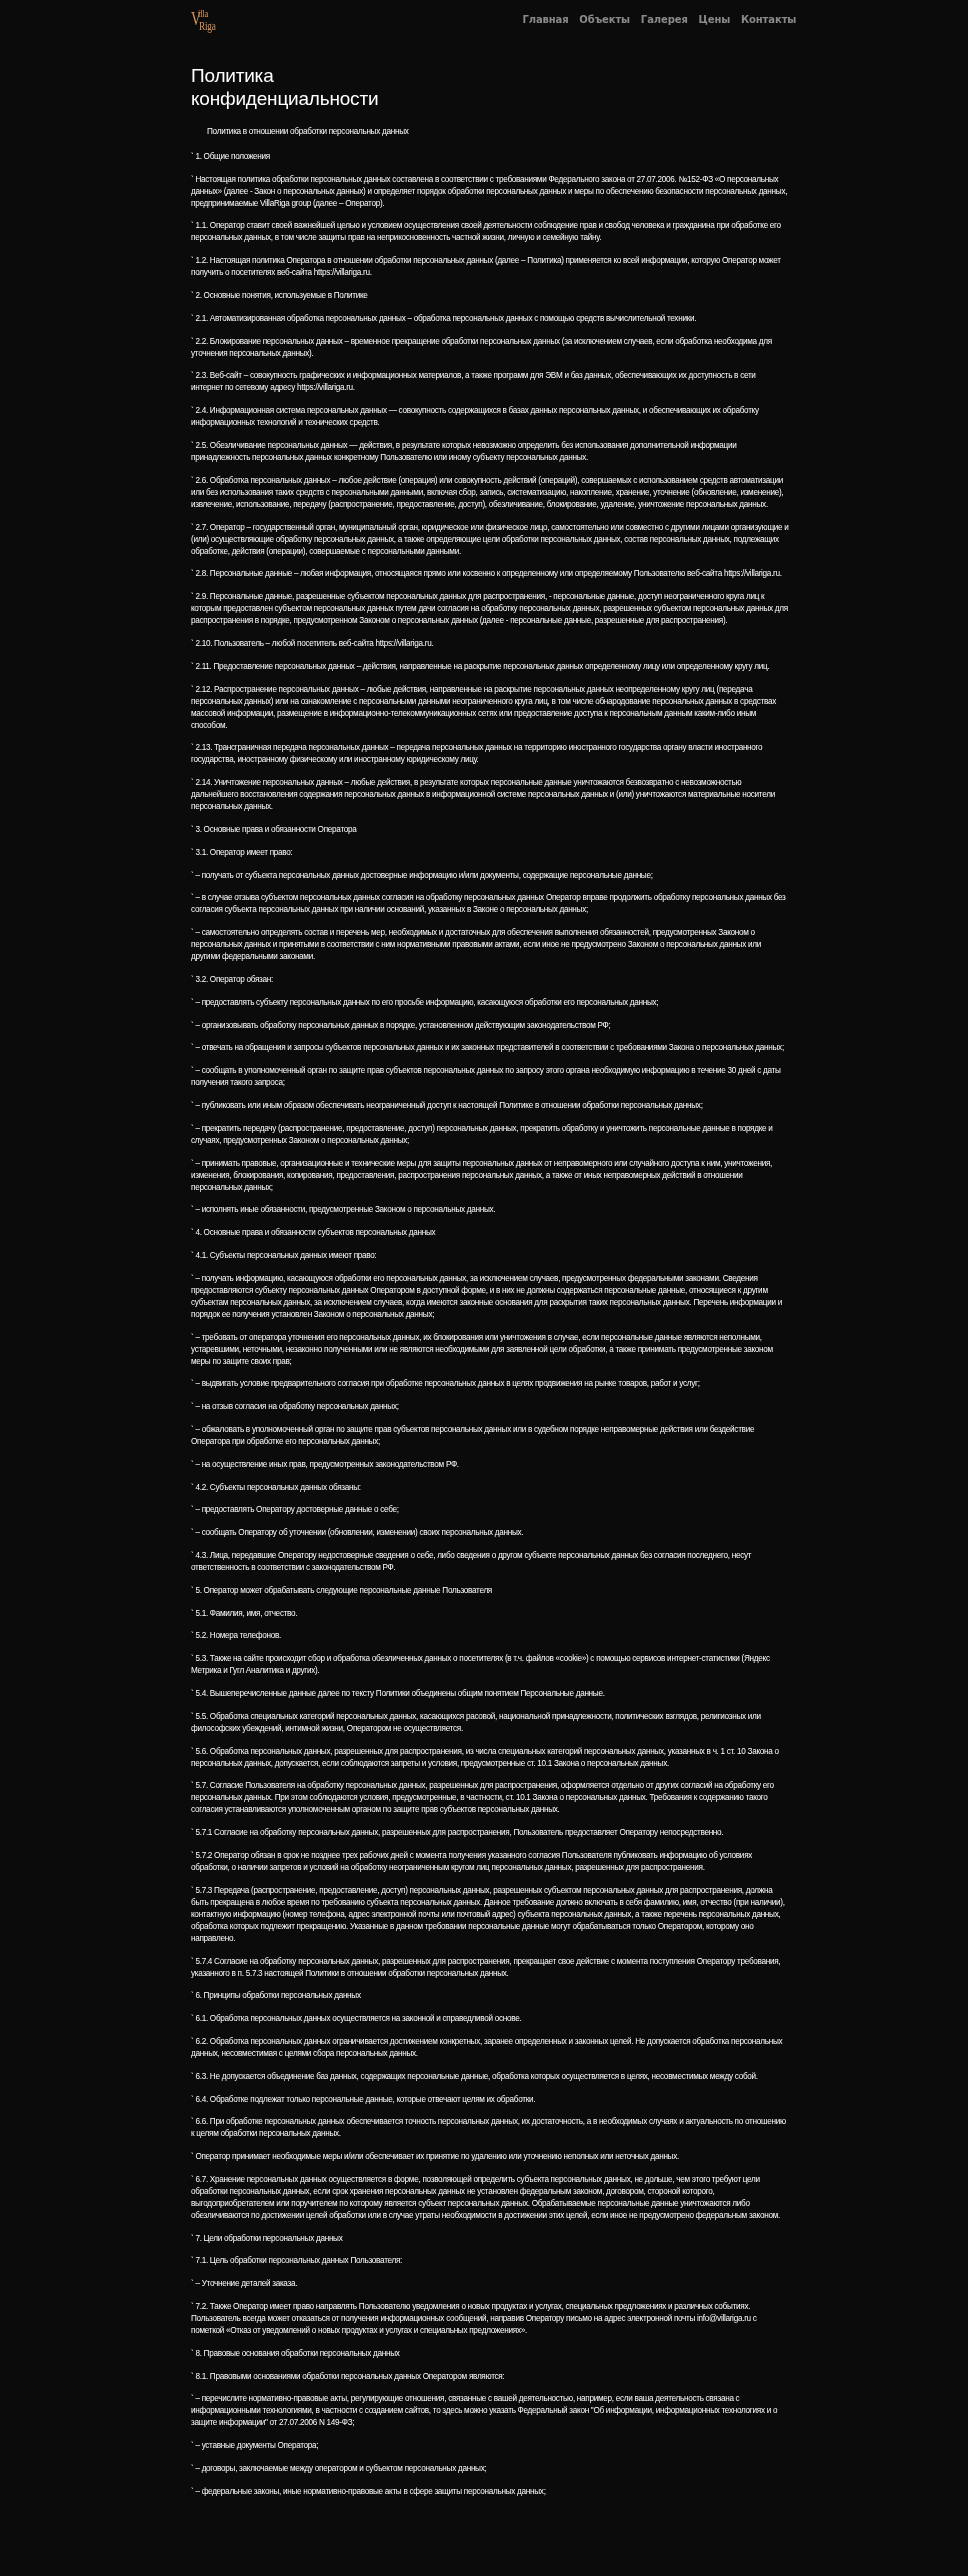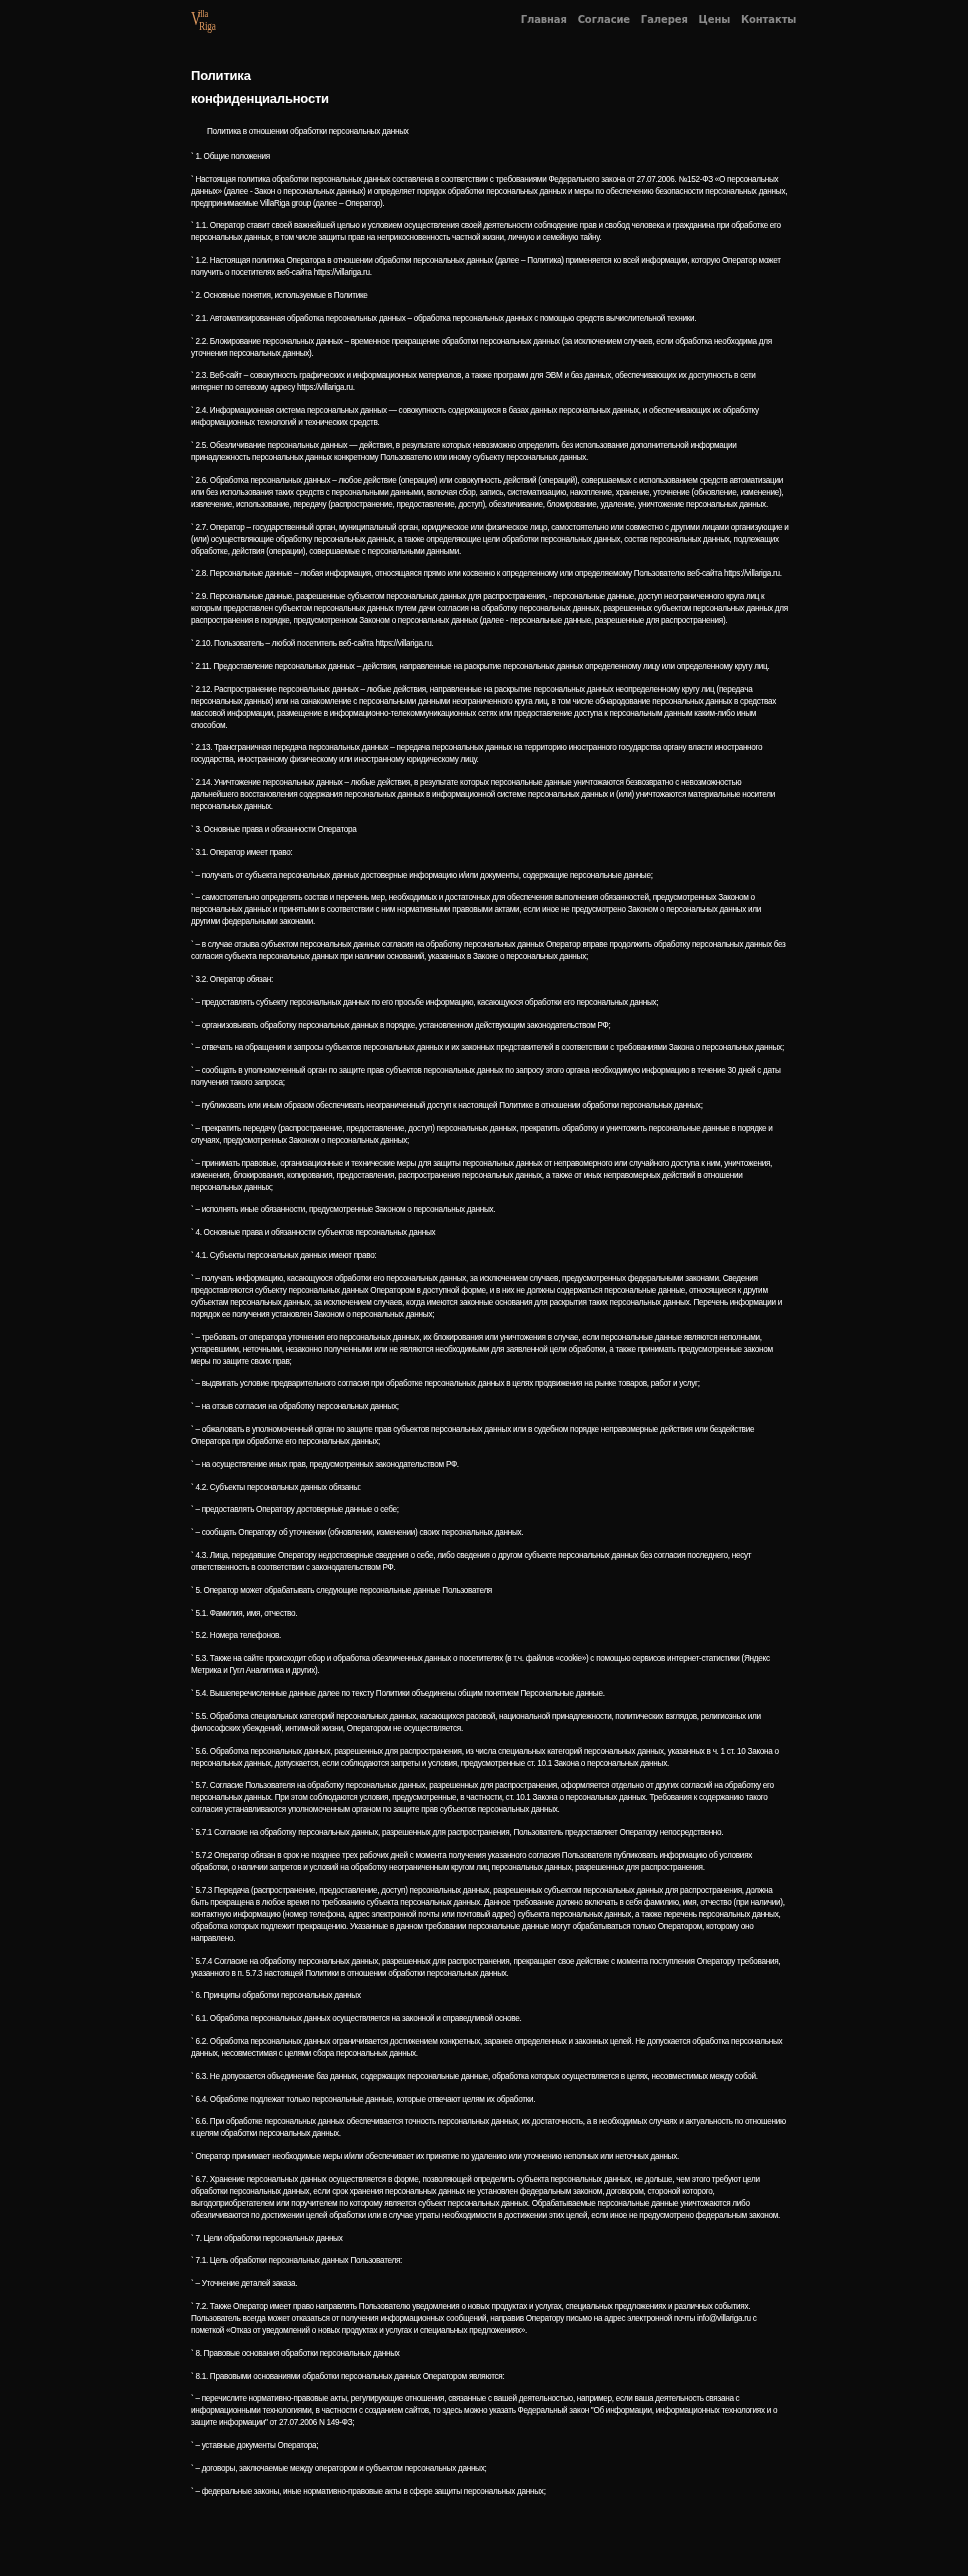--- a/index.html
+++ b/index.html
@@ -22,21 +22,21 @@
   .logo .riga { position: absolute; left: 7.7px; top: 12.4px; font-size: 12.4px; line-height: 12.4px; transform: scaleX(0.75); transform-origin: left top; letter-spacing: -0.3px; }
 
   .nav { position: absolute; right: -10.3px; top: 14px; display: flex; gap: 0; }
   .nav a {
     color: #8a8a8a; text-decoration: none; font-size: 10px; font-weight: bold;
     font-family: "DejaVu Sans", sans-serif; margin-left: 10.8px; letter-spacing: -0.1px;
   }
 
   
   .page-title {
-    margin-top: 27px; font-size: 13px; line-height: 23px; font-weight: bold;
+    margin-top: 27px; font-size: 19px; line-height: 23px; font-weight: normal;
     letter-spacing: -0.2px;
   }
 
   
   .doc { margin-top: 15.5px; padding-bottom: 31px; }
   .doc p {
     font-size: 8.2px; line-height: 12px; color: #ffffff;
     margin-bottom: 10.8px; width: 598px;
     font-family: "Liberation Sans", sans-serif;
     letter-spacing: -0.3px; transform-origin: left top;
@@ -47,21 +47,21 @@
 <body>
 
 <header class="container header">
   <a class="logo">
     <span class="v">V</span>
     <span class="illa">illa</span>
     <span class="riga">Riga</span>
   </a>
   <nav class="nav">
     <a>Главная</a>
-    <a>Согласие</a>
+    <a>Объекты</a>
     <a>Галерея</a>
     <a>Цены</a>
     <a>Контакты</a>
   </nav>
 </header>
 
 <main class="container">
   <h1 class="page-title">
     <span>Политика</span><br>
     <span>конфиденциальности</span>
@@ -83,22 +83,22 @@
       <p>` 2.8. Персональные данные – любая информация, относящаяся прямо или косвенно к определенному или определяемому Пользователю веб-сайта https://villariga.ru.</p>
       <p>` 2.9. Персональные данные, разрешенные субъектом персональных данных для распространения, - персональные данные, доступ неограниченного круга лиц к которым предоставлен субъектом персональных данных путем дачи согласия на обработку персональных данных, разрешенных субъектом персональных данных для распространения в порядке, предусмотренном Законом о персональных данных (далее - персональные данные, разрешенные для распространения).</p>
       <p>` 2.10. Пользователь – любой посетитель веб-сайта https://villariga.ru.</p>
       <p>` 2.11. Предоставление персональных данных – действия, направленные на раскрытие персональных данных определенному лицу или определенному кругу лиц.</p>
       <p>` 2.12. Распространение персональных данных – любые действия, направленные на раскрытие персональных данных неопределенному кругу лиц (передача персональных данных) или на ознакомление с персональными данными неограниченного круга лиц, в том числе обнародование персональных данных в средствах массовой информации, размещение в информационно-телекоммуникационных сетях или предоставление доступа к персональным данным каким-либо иным способом.</p>
       <p>` 2.13. Трансграничная передача персональных данных – передача персональных данных на территорию иностранного государства органу власти иностранного государства, иностранному физическому или иностранному юридическому лицу.</p>
       <p>` 2.14. Уничтожение персональных данных – любые действия, в результате которых персональные данные уничтожаются безвозвратно с невозможностью дальнейшего восстановления содержания персональных данных в информационной системе персональных данных и (или) уничтожаются материальные носители персональных данных.</p>
       <p>` 3. Основные права и обязанности Оператора</p>
       <p>` 3.1. Оператор имеет право:</p>
       <p>` – получать от субъекта персональных данных достоверные информацию и/или документы, содержащие персональные данные;</p>
+      <p>` – в случае отзыва субъектом персональных данных согласия на обработку персональных данных Оператор вправе продолжить обработку персональных данных без согласия субъекта персональных данных при наличии оснований, указанных в Законе о персональных данных;</p>
       <p>` – самостоятельно определять состав и перечень мер, необходимых и достаточных для обеспечения выполнения обязанностей, предусмотренных Законом о персональных данных и принятыми в соответствии с ним нормативными правовыми актами, если иное не предусмотрено Законом о персональных данных или другими федеральными законами.</p>
-      <p>` – в случае отзыва субъектом персональных данных согласия на обработку персональных данных Оператор вправе продолжить обработку персональных данных без согласия субъекта персональных данных при наличии оснований, указанных в Законе о персональных данных;</p>
       <p>` 3.2. Оператор обязан:</p>
       <p>` – предоставлять субъекту персональных данных по его просьбе информацию, касающуюся обработки его персональных данных;</p>
       <p>` – организовывать обработку персональных данных в порядке, установленном действующим законодательством РФ;</p>
       <p>` – отвечать на обращения и запросы субъектов персональных данных и их законных представителей в соответствии с требованиями Закона о персональных данных;</p>
       <p>` – сообщать в уполномоченный орган по защите прав субъектов персональных данных по запросу этого органа необходимую информацию в течение 30 дней с даты получения такого запроса;</p>
       <p>` – публиковать или иным образом обеспечивать неограниченный доступ к настоящей Политике в отношении обработки персональных данных;</p>
       <p>` – прекратить передачу (распространение, предоставление, доступ) персональных данных, прекратить обработку и уничтожить персональные данные в порядке и случаях, предусмотренных Законом о персональных данных;</p>
       <p>` – принимать правовые, организационные и технические меры для защиты персональных данных от неправомерного или случайного доступа к ним, уничтожения, изменения, блокирования, копирования, предоставления, распространения персональных данных, а также от иных неправомерных действий в отношении персональных данных;</p>
       <p>` – исполнять иные обязанности, предусмотренные Законом о персональных данных.</p>
       <p>` 4. Основные права и обязанности субъектов персональных данных</p>

